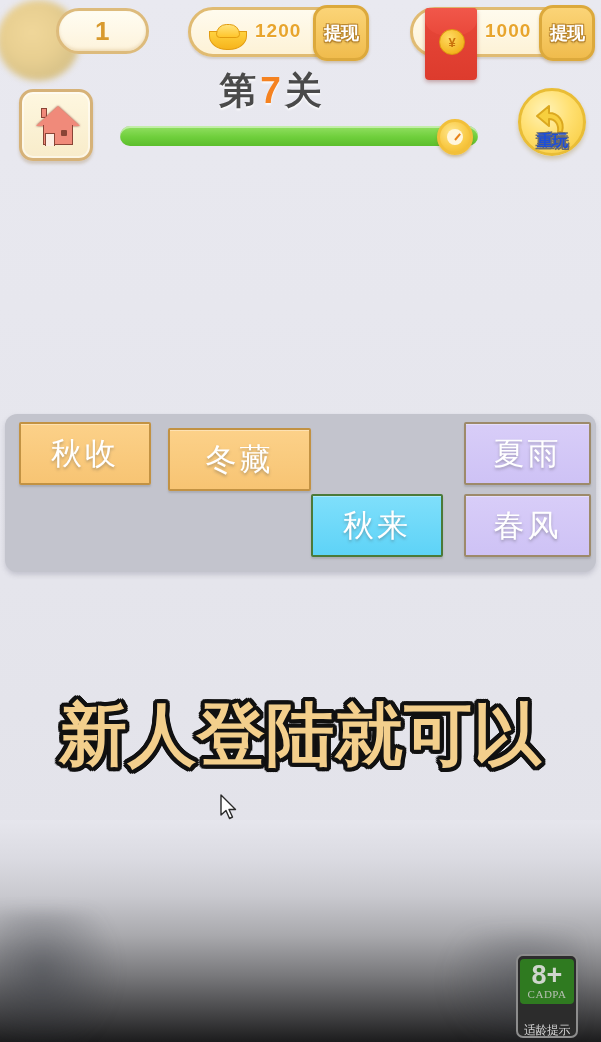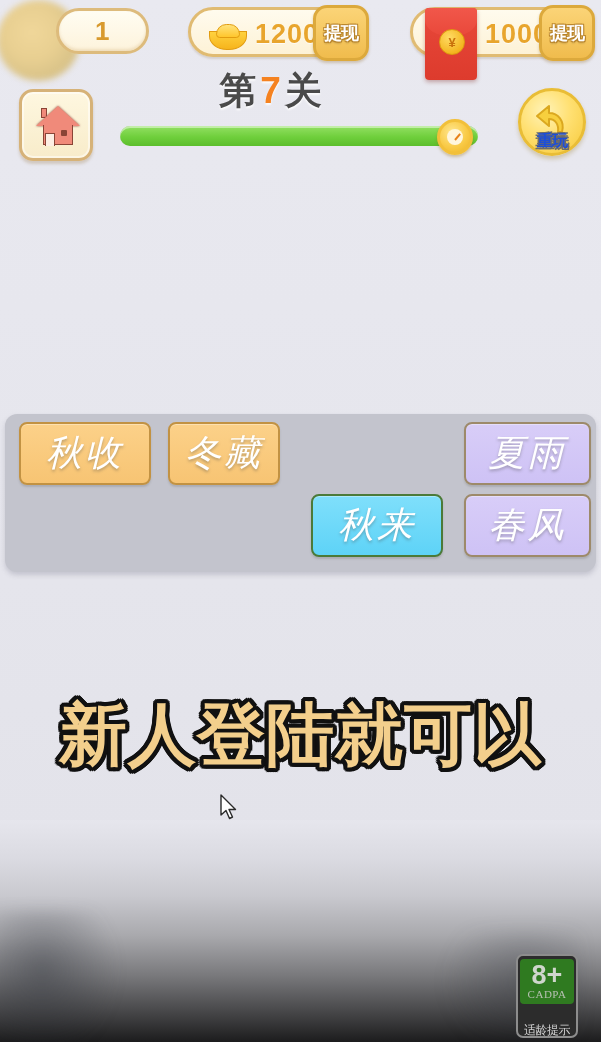--- a/index.html
+++ b/index.html
@@ -97,21 +97,21 @@
   .envelope-icon::after {
     content: "¥"; position: absolute; left: 14px; top: 21px;
     width: 24px; height: 24px; border-radius: 50%;
     background: radial-gradient(circle at 38% 32%, #ffdb63, #f3b31c 75%, #e09e0c 100%);
     border: 1px solid #dd9c10;
     color: #c9720c; font-size: 13px; font-weight: bold;
     display: flex; align-items: center; justify-content: center;
   }
 
   .coin-amount {
-    position: absolute; font-size: 27px; font-weight: bold;
+    position: absolute; font-size: 19px; font-weight: bold;
     color: #e8a52d; letter-spacing: 1px; line-height: 1;
     text-shadow: 0 1px 0 rgba(255,255,255,0.7);
   }
   #gold-amount  { left: 64px; top: 11px; }
   #money-amount { left: 72px; top: 11px; }
 
   .withdraw-btn {
     position: absolute; top: -5px; width: 56px; height: 56px;
     border-radius: 14px;
     background: linear-gradient(180deg, #fbd477 0%, #f0bc4d 100%);
@@ -223,27 +223,26 @@
   }
 
   
   #board {
     position: absolute; left: 5px; top: 414px; width: 591px; height: 158px;
     border-radius: 12px;
     background: #c3c4cd;
     box-shadow: 0 3px 5px rgba(120,120,140,0.3);
   }
   .tile {
-    position: absolute; height: 63px; border-radius: 8px;
+    position: absolute; height: 63px; border-radius: 2px;
     display: flex; align-items: center; justify-content: center;
-    font-size: 36px; font-weight: normal; color: #ffffff;
+    font-size: 31px; font-weight: normal; color: #ffffff;
     letter-spacing: 3px;
     text-shadow: 0 2px 3px rgba(70,70,70,0.35);
     box-shadow: 0 2px 2px rgba(90,90,90,0.22), inset 0 1px 0 rgba(255,255,255,0.35);
-    font-style: italic;
   }
   .tile.orange { background: linear-gradient(180deg, #fcd189 0%, #f7c473 100%); border: 2px solid #c29243; }
   .tile.blue   { background: linear-gradient(180deg, #7fdffb 0%, #5ed3f7 100%); border: 2px solid #4b7a38; }
   .tile.purple { background: linear-gradient(180deg, #d8cdf8 0%, #cec2f5 100%); border: 2px solid #9d8a6a; }
 
   
   .banner {
     position: absolute; left: 0; top: 700px; width: 601px;
     text-align: center;
     font-size: 68px; font-weight: bold;
@@ -329,21 +328,21 @@
   <div class="replay-arrow">
     <svg viewBox="0 0 36 38">
       <path d="M28 31 C31 20 24 12 15 12 L15 5 L3 15 L15 25 L15 18 C21 18 25 23 24 31 Z" fill="#f7cf3e" stroke="#dba81f" stroke-width="2" stroke-linejoin="round"></path>
     </svg>
   </div>
   <div class="replay-label">重玩</div>
 </div>
 
 <div id="board">
     <div class="tile orange" style="left: 14px; top: 8px; width: 132px;">秋收</div>
-    <div class="tile orange" style="left: 163px; top: 8px; width: 112px;">冬藏</div>
+    <div class="tile orange" style="left: 163px; top: 14px; width: 143px;">冬藏</div>
     <div class="tile purple" style="left: 459px; top: 8px; width: 127px;">夏雨</div>
     <div class="tile purple" style="left: 459px; top: 80px; width: 127px;">春风</div>
     <div class="tile blue" style="left: 306px; top: 80px; width: 132px;">秋来</div>
   </div>
 
 <div class="banner">新人登陆就可以</div>
 
 <div id="cursor">
   <svg viewBox="0 0 20 28" width="20" height="28">
     <path d="M2 1 L2 21 L7 16.5 L10.5 24.5 L13.5 23 L10 15.5 L16.5 15.5 Z" fill="#ffffff" stroke="#2b2b2b" stroke-width="1.4" stroke-linejoin="round"></path>

